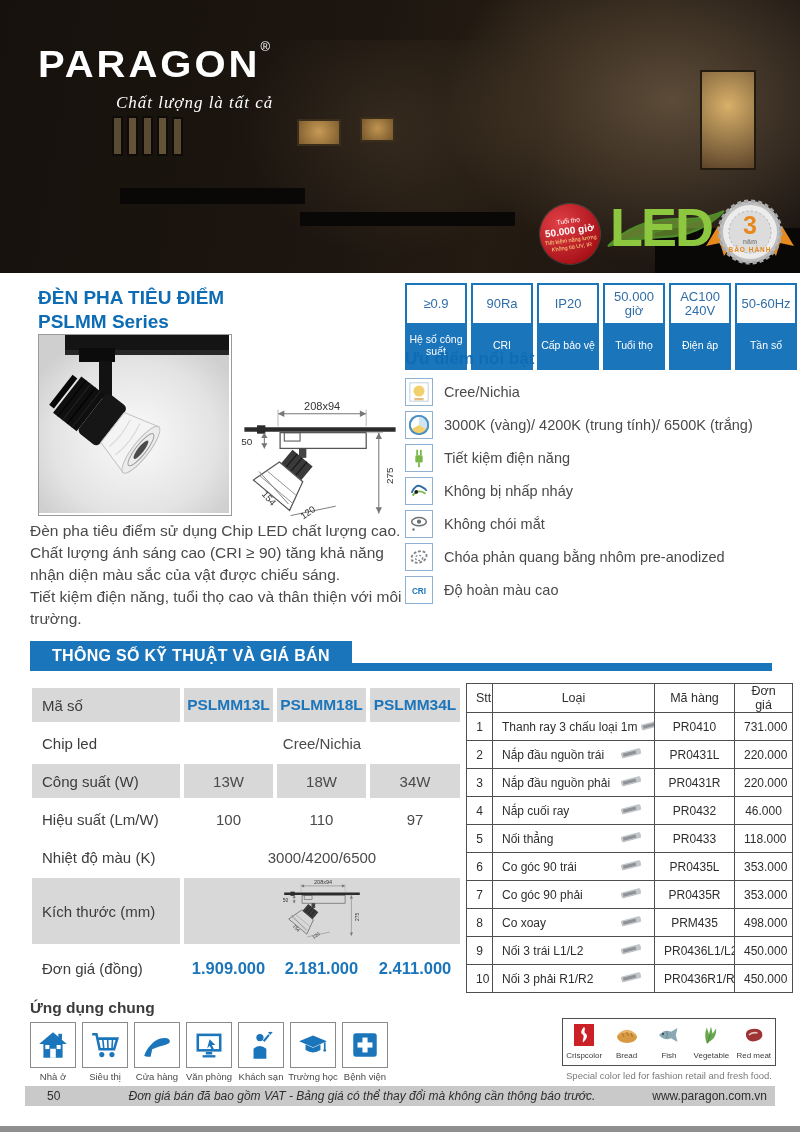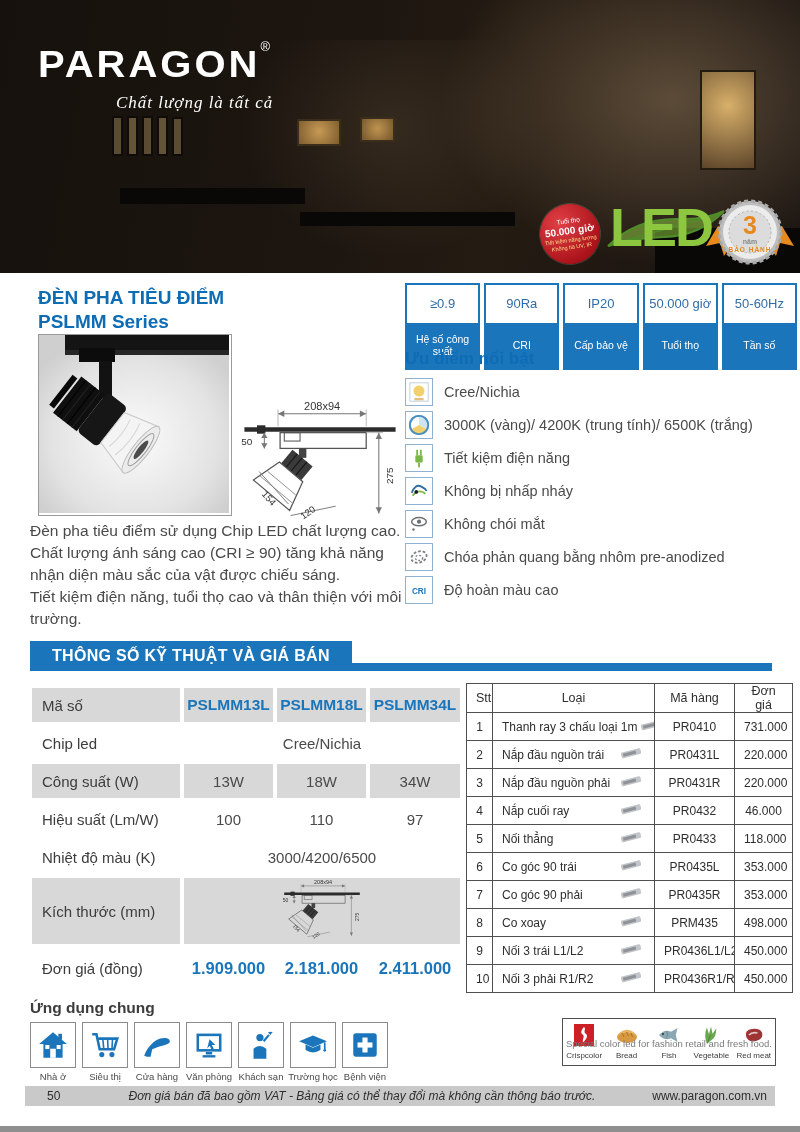--- a/index.html
+++ b/index.html
@@ -81,21 +81,21 @@
   .apps-heading{position:absolute;left:30px;top:999px;font-size:15.5px;font-weight:bold;color:#3c3c3c;}
   .apps{position:absolute;left:30px;top:1022px;display:flex;gap:6px;}
   .app{width:46px;display:flex;flex-direction:column;align-items:center;}
   .app-box{width:44px;height:44px;border:1px solid #8b8b8b;background:#fff;display:flex;align-items:center;justify-content:center;}
   .app-label{font-size:9.5px;color:#4a4a4a;margin-top:3px;white-space:nowrap;}
   
   .food-box{position:absolute;left:562px;top:1018px;width:212px;height:46px;border:1px solid #4f4f4f;
         display:flex;align-items:center;justify-content:space-around;background:#fff;}
   .food{display:flex;flex-direction:column;align-items:center;width:40px;}
   .food-label{font-size:8px;color:#3c3c3c;margin-top:1px;white-space:nowrap;}
-  .food-caption{position:absolute;left:538px;top:1038px;width:262px;text-align:center;font-size:9.5px;color:#7a7a7a;}
+  .food-caption{position:absolute;left:538px;top:1070px;width:262px;text-align:center;font-size:9.5px;color:#7a7a7a;}
   
   .footer{position:absolute;left:25px;top:1086px;width:750px;height:20px;background:#c9c9c9;
         display:flex;align-items:center;font-size:12px;color:#2e2e2e;}
   .footer .pn{width:70px;padding-left:22px;}
   .footer .note{flex:1;text-align:center;font-style:italic;}
   .footer .site{width:160px;text-align:right;padding-right:8px;}
   .bottom-strip{position:absolute;left:0;bottom:0;width:800px;height:6px;background:#8f8f8f;}
 </style>
 </head>
 <body>
@@ -255,20 +255,24 @@
        <div class="qs-val">90Ra</div>
        <div class="qs-label">CRI</div>
      </div>
       <div class="qs-cell">
        <div class="qs-val">IP20</div>
        <div class="qs-label">Cấp bảo vệ</div>
      </div>
       <div class="qs-cell">
        <div class="qs-val">50.000 giờ</div>
        <div class="qs-label">Tuổi thọ</div>
+     </div>
+      <div class="qs-cell">
+       <div class="qs-val">AC100 240V</div>
+       <div class="qs-label">Điện áp</div>
      </div>
       <div class="qs-cell">
        <div class="qs-val">50-60Hz</div>
        <div class="qs-label">Tần số</div>
      </div>
     </div>
 
   <div class="features-heading">Ưu điểm nổi bật</div>
   <div class="features">
       <div class="feat">

